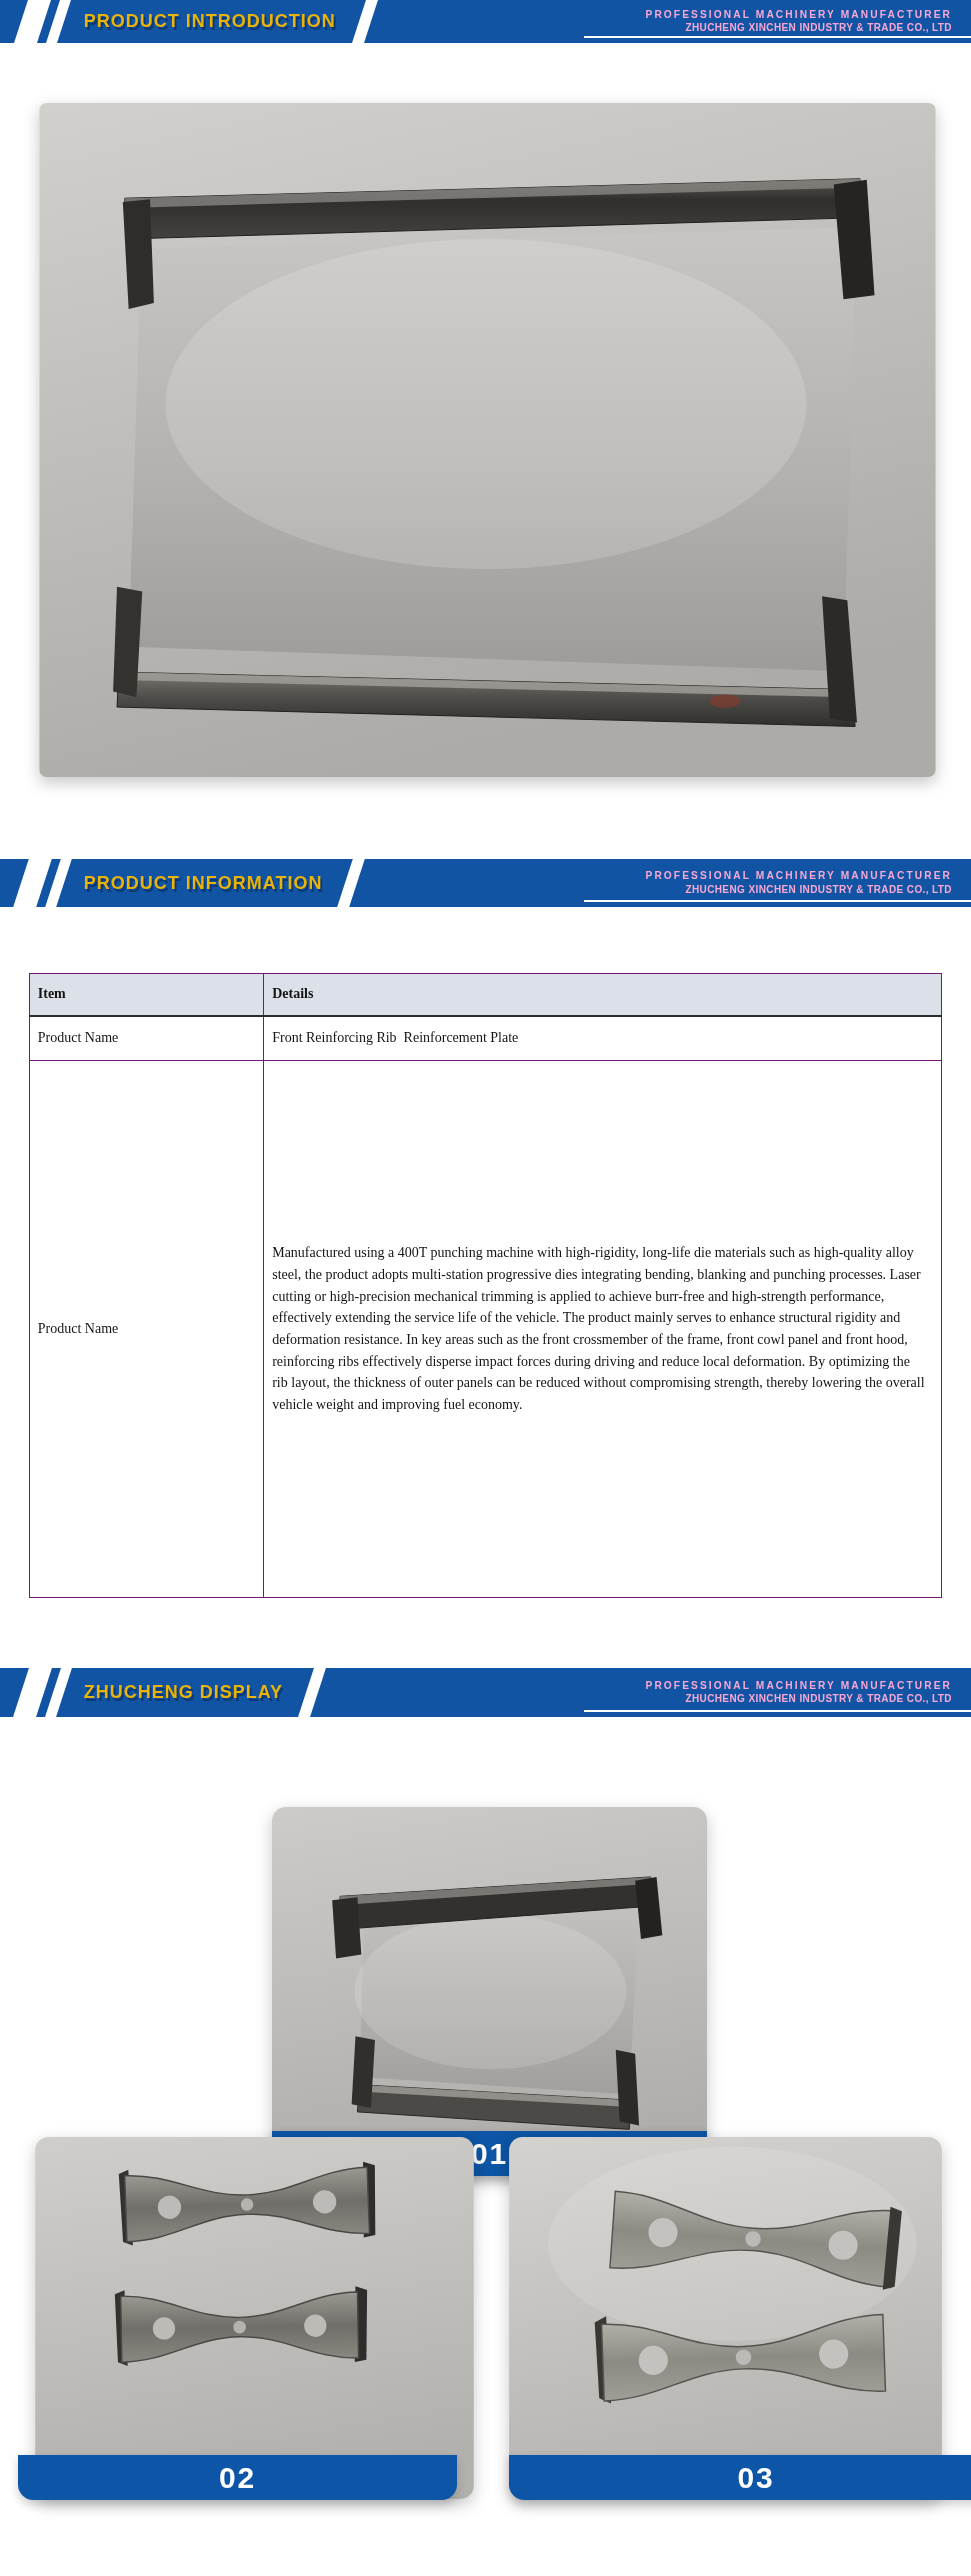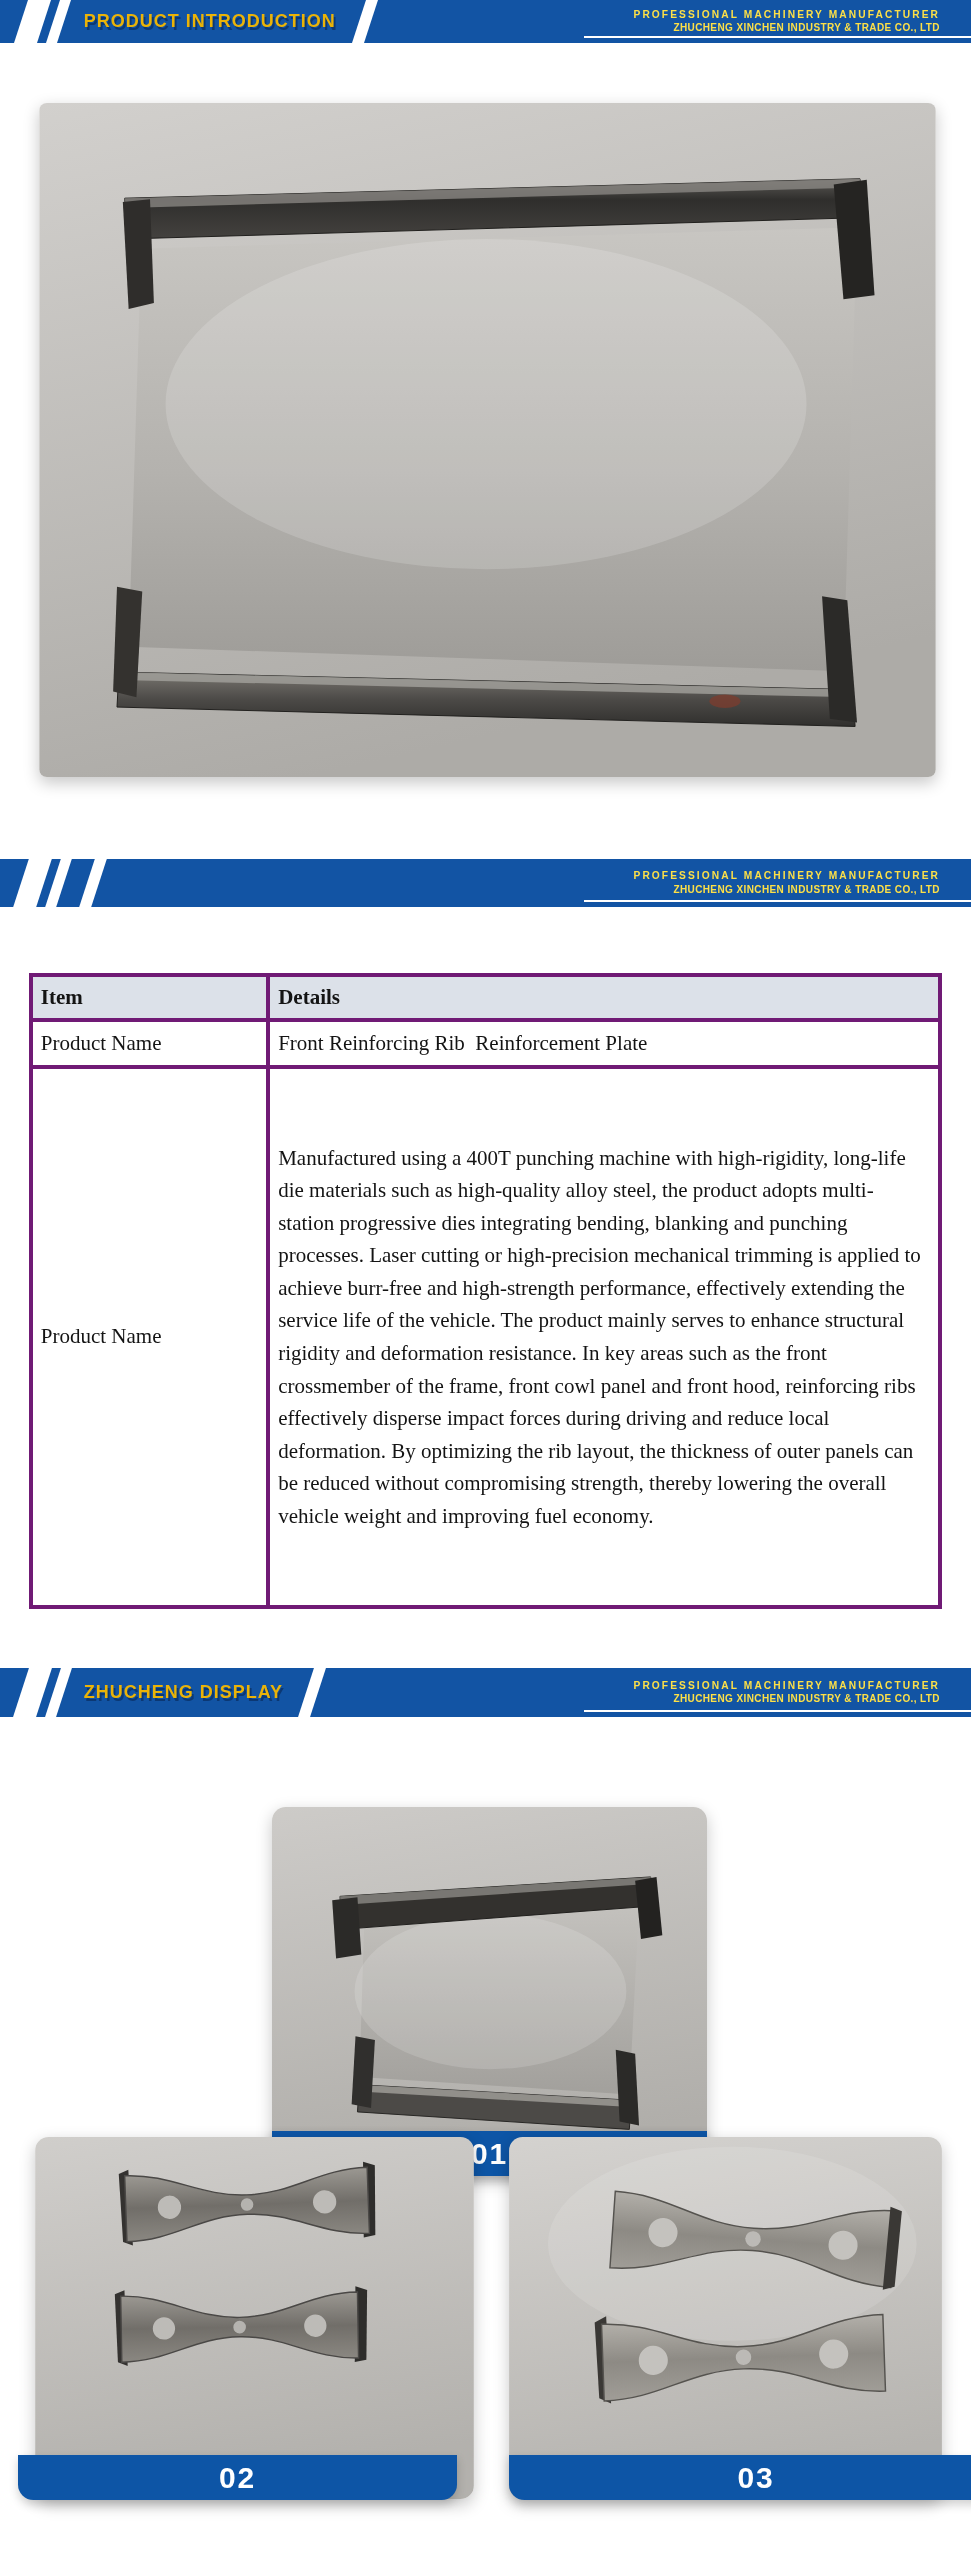--- a/index.html
+++ b/index.html
@@ -7,33 +7,33 @@
         font-family:"Liberation Sans",sans-serif;}
 
   
   .band{position:absolute;left:0;width:971px;background:#1254a4;display:flex;align-items:center;}
   .slash{background:#ffffff;transform:skewX(-18deg);align-self:stretch;}
   .slash-a{width:23px;margin-left:21.4px;}
   .slash-b{width:10.7px;margin-left:8.7px;}
   .slash-c{width:11.7px;margin-left:23px;}
   .band-title{color:#eab308;font-weight:bold;font-size:18px;letter-spacing:1px;margin-left:20px;
               text-shadow:1.9px 2.9px 0 rgba(8,32,74,.55);white-space:nowrap;}
-  .brand{position:absolute;right:31px;top:50%;transform:translateY(-54%);text-align:right;color:#fde047;}
+  .brand{position:absolute;right:19px;top:50%;transform:translateY(-54%);text-align:right;color:#f9a8d4;}
   .brand-line1{font-size:10.2px;font-weight:bold;letter-spacing:2.1px;}
   .brand-line2{font-size:10px;font-weight:bold;letter-spacing:0.4px;margin-top:2.9px;}
   .brand-underline{position:absolute;right:0;bottom:4.9px;width:387px;height:1.9px;background:#ffffff;}
 
   
   .photo{position:absolute;border-radius:7.8px;overflow:hidden;box-shadow:0 5.8px 15.5px rgba(0,0,0,.22);}
   .photo svg{display:block;}
 
   
   .info-table{position:absolute;left:29px;top:973px;width:913px;border-collapse:collapse;table-layout:fixed;
               font-family:"Liberation Serif",serif;color:#141414;}
-  .info-table td{border:4px solid #701a75;font-size:21px;vertical-align:middle;padding:1.9px 13.6px 1.9px 7.8px;}
+  .info-table td{border:1px solid #701a75;font-size:14px;vertical-align:middle;padding:1.9px 13.6px 1.9px 7.8px;}
   .info-table{border:1.9px solid #303030;}
   .info-table tr.head td{background:#dce1e9;font-weight:bold;height:37px;border-bottom:2.9px solid #2b2b2b;}
   .col-item{width:212px;}
   .row-name td{height:39px;}
   .row-desc td{height:533px;}
   .desc-par{line-height:1.55;}
   .pre{white-space:pre-wrap;}
 
   
   .num-bar{position:absolute;background:#0d55a6;border-radius:0 0 15.5px 15.5px;display:flex;align-items:center;
@@ -93,20 +93,21 @@
       <polygon points="82,586 838,604 839,612 82,594" fill="#a3a19c" opacity=".8"></polygon>
       <polygon points="80,498 106,503 100,612 76,606" fill="#34322f"></polygon>
       <polygon points="806,508 832,512 842,638 814,634" fill="#2b2a28"></polygon>
       <ellipse cx="706" cy="616" rx="16" ry="7" fill="#7e3c2d" opacity=".75"></ellipse>
     </svg>
   </div>
 
   <div class="band" style="top:859px;height:48px;">
     <div class="slash slash-a"></div>
     <div class="slash slash-b"></div>
+    <div class="band-title">PRODUCT INFORMATION</div>
     <div class="slash slash-c"></div>
     <div class="brand">
       <div class="brand-line1">PROFESSIONAL MACHINERY MANUFACTURER</div>
       <div class="brand-line2">ZHUCHENG XINCHEN INDUSTRY &amp; TRADE CO., LTD</div>
     </div>
     <div class="brand-underline"></div>
   </div>
 
   <table class="info-table">
     <tbody>

